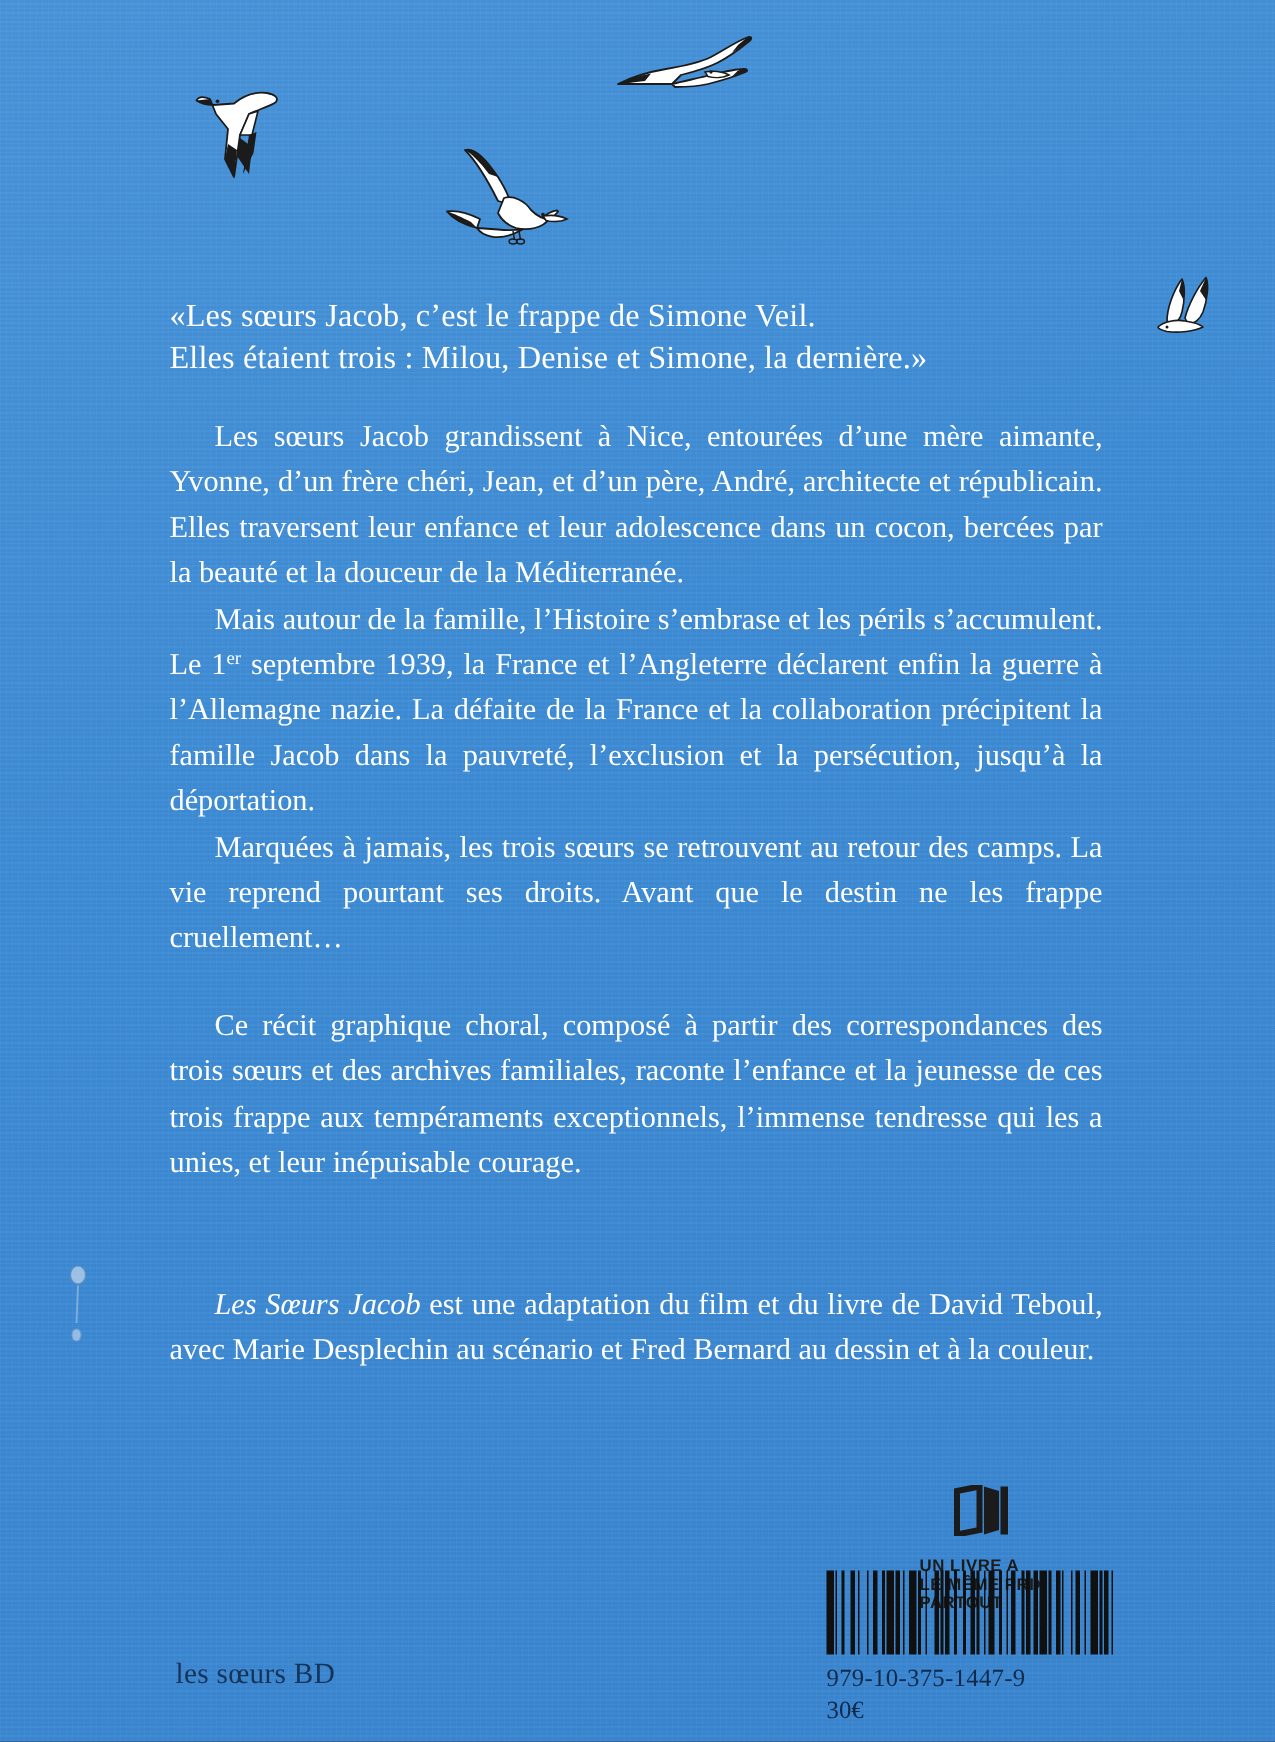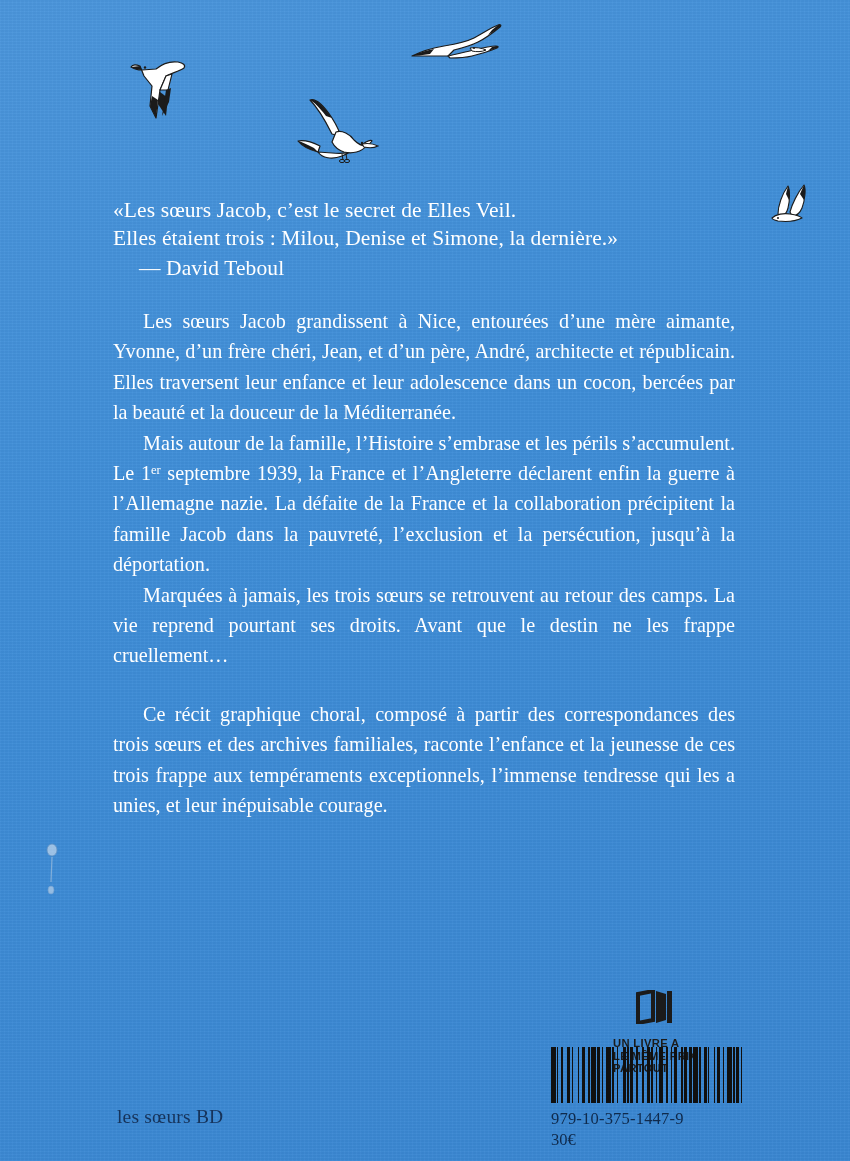--- a/index.html
+++ b/index.html
@@ -203,37 +203,39 @@
     <svg width="20" height="66" viewBox="0 0 20 66">
       <ellipse cx="10" cy="10" rx="5" ry="6" fill="#e9eef5" stroke="#7d98b8" stroke-width="0.8"></ellipse>
       <path d="M10 17 L9 42" stroke="#b9cde1" stroke-width="1.2" fill="none"></path>
       <ellipse cx="9" cy="50" rx="3" ry="4" fill="#dce6f1" stroke="#9ab2ce" stroke-width="0.7"></ellipse>
     </svg>
   </div>
 
   <div class="textblock">
 
     <div class="quote">
-      <span class="quote-line">«Les sœurs Jacob, c’est le secret de Elles Veil.</span>
+      <span class="quote-line">«Les sœurs Jacob, c’est le frappe de Simone Veil.</span>
       <span class="quote-line">Elles étaient trois : Milou, Denise et Simone, la dernière.»</span>
-      <span class="quote-attrib">— David Teboul</span>
     </div>
 
     <div class="body-copy">
       <p class="para">Les sœurs Jacob grandissent à Nice, entourées d’une mère aimante, Yvonne, d’un frère chéri, Jean, et d’un père, André, architecte et républicain. Elles traversent leur enfance et leur adolescence dans un cocon, bercées par la beauté et la douceur de la Méditerranée.</p>
 
       <p class="para"><span>Mais autour de la famille, l’Histoire s’embrase et les périls s’accumulent. Le 1</span><sup>er</sup><span> septembre 1939, la France et l’Angleterre déclarent enfin la guerre à l’Allemagne nazie. La défaite de la France et la collaboration précipitent la famille Jacob dans la pauvreté, l’exclusion et la persécution, jusqu’à la déportation.</span></p>
 
       <p class="para">Marquées à jamais, les trois sœurs se retrouvent au retour des camps. La vie reprend pourtant ses droits. Avant que le destin ne les frappe cruellement…</p>
 
       <div class="gap-block"></div>
 
       <p class="para">Ce récit graphique choral, composé à partir des correspondances des trois sœurs et des archives familiales, raconte l’enfance et la jeunesse de ces trois frappe aux tempéraments exceptionnels, l’immense tendresse qui les a unies, et leur inépuisable courage.</p>
     </div>
 
+    <div class="final-note">
+      <p class="para"><i>Les Sœurs Jacob</i><span> est une adaptation du film et du livre de David Teboul, avec Marie Desplechin au scénario et Fred Bernard au dessin et à la couleur.</span></p>
+    </div>
 
   </div>
 
   <div class="publisher">les sœurs BD</div>
 
   <div class="price-logo">
     <span class="price-logo-mark">
       <svg width="38" height="34" viewBox="0 0 38 34">
         <path d="M2 4 L17 1 L17 30 L2 33 Z M17 1 L17 30" fill="none" stroke="#1b1b1b" stroke-width="4" stroke-linejoin="miter"></path>
         <path d="M20 1 L30 4 L30 30 L20 33 Z" fill="#1b1b1b"></path>

